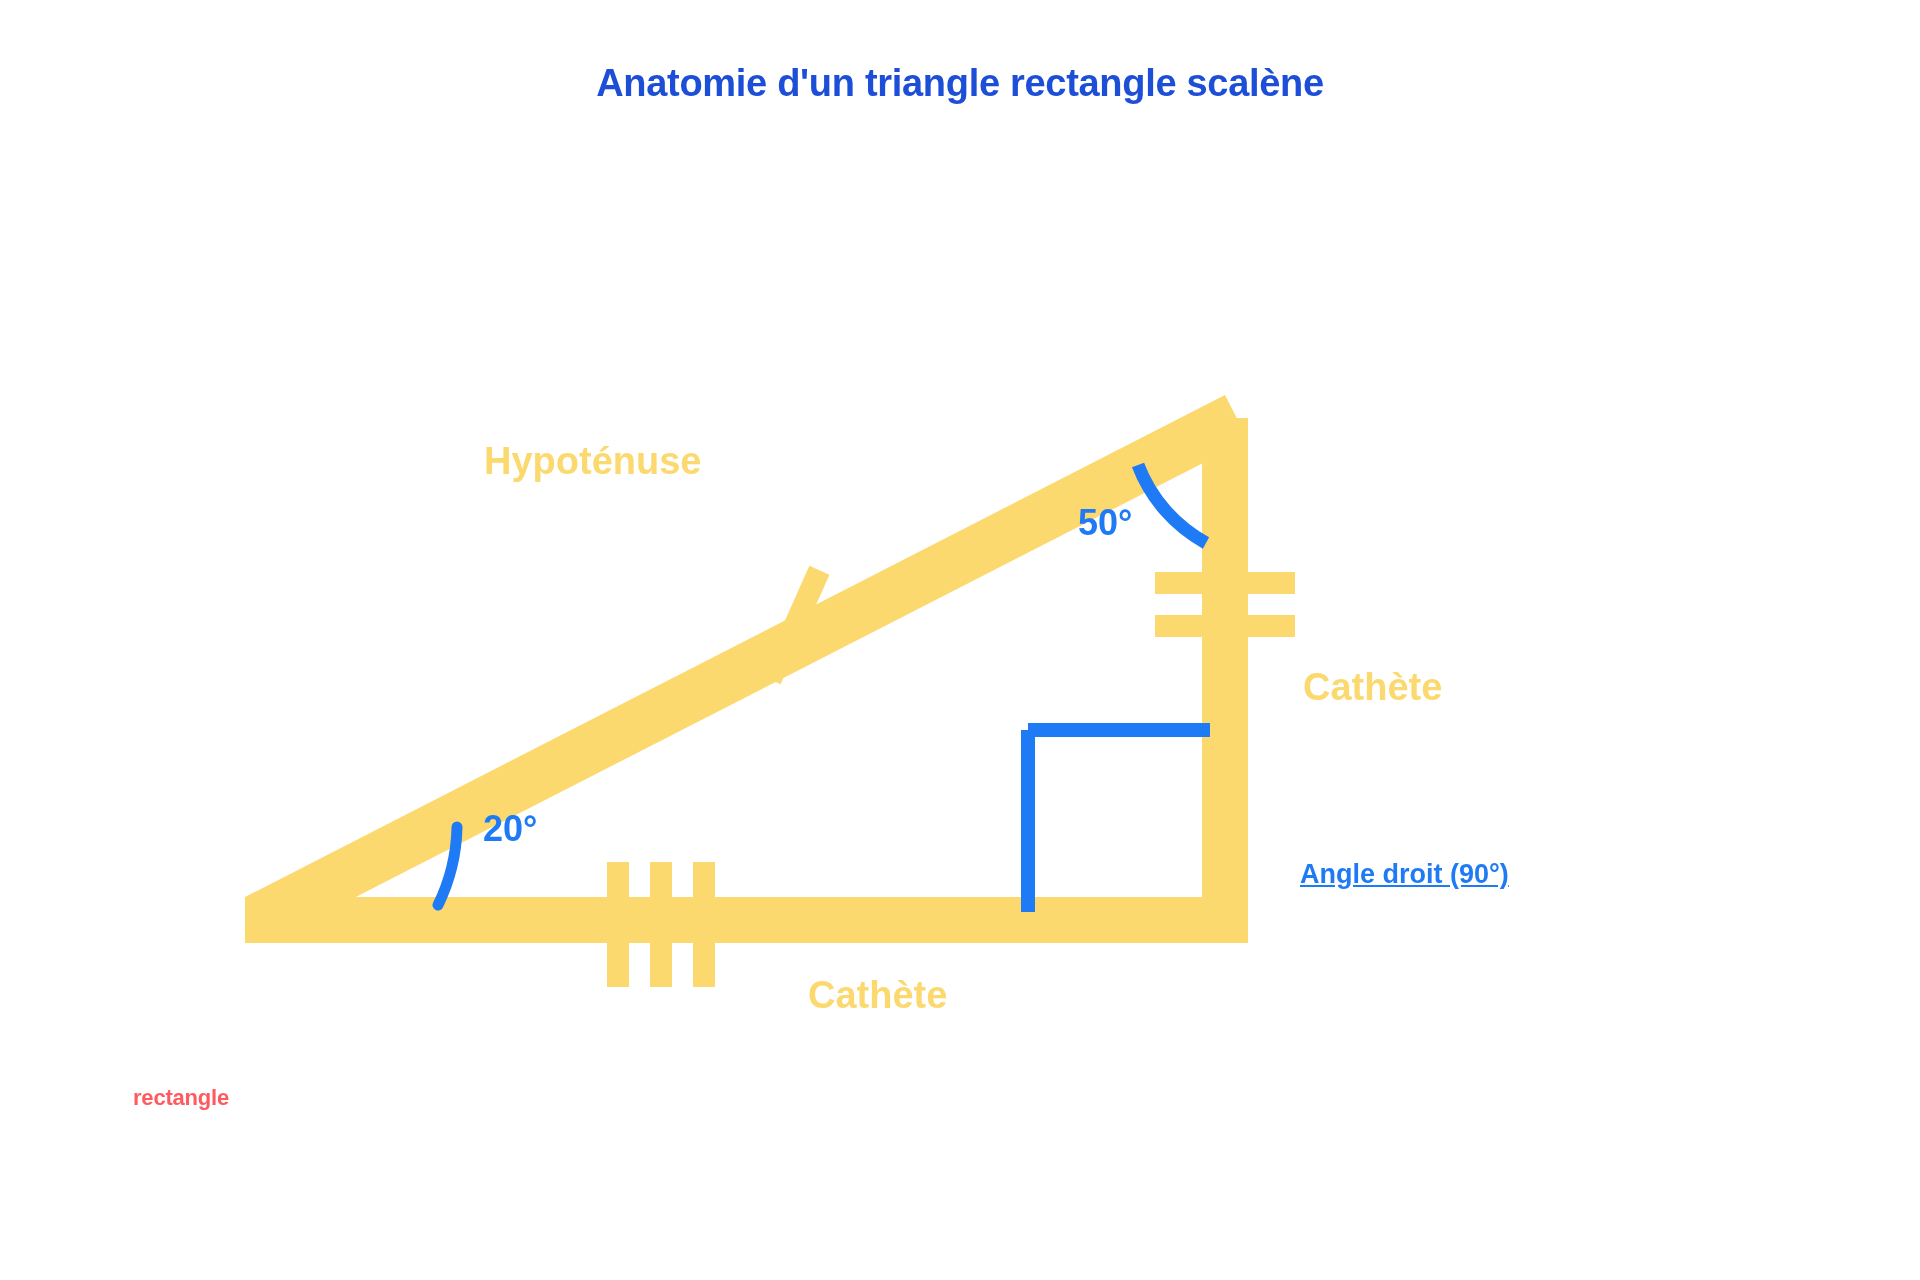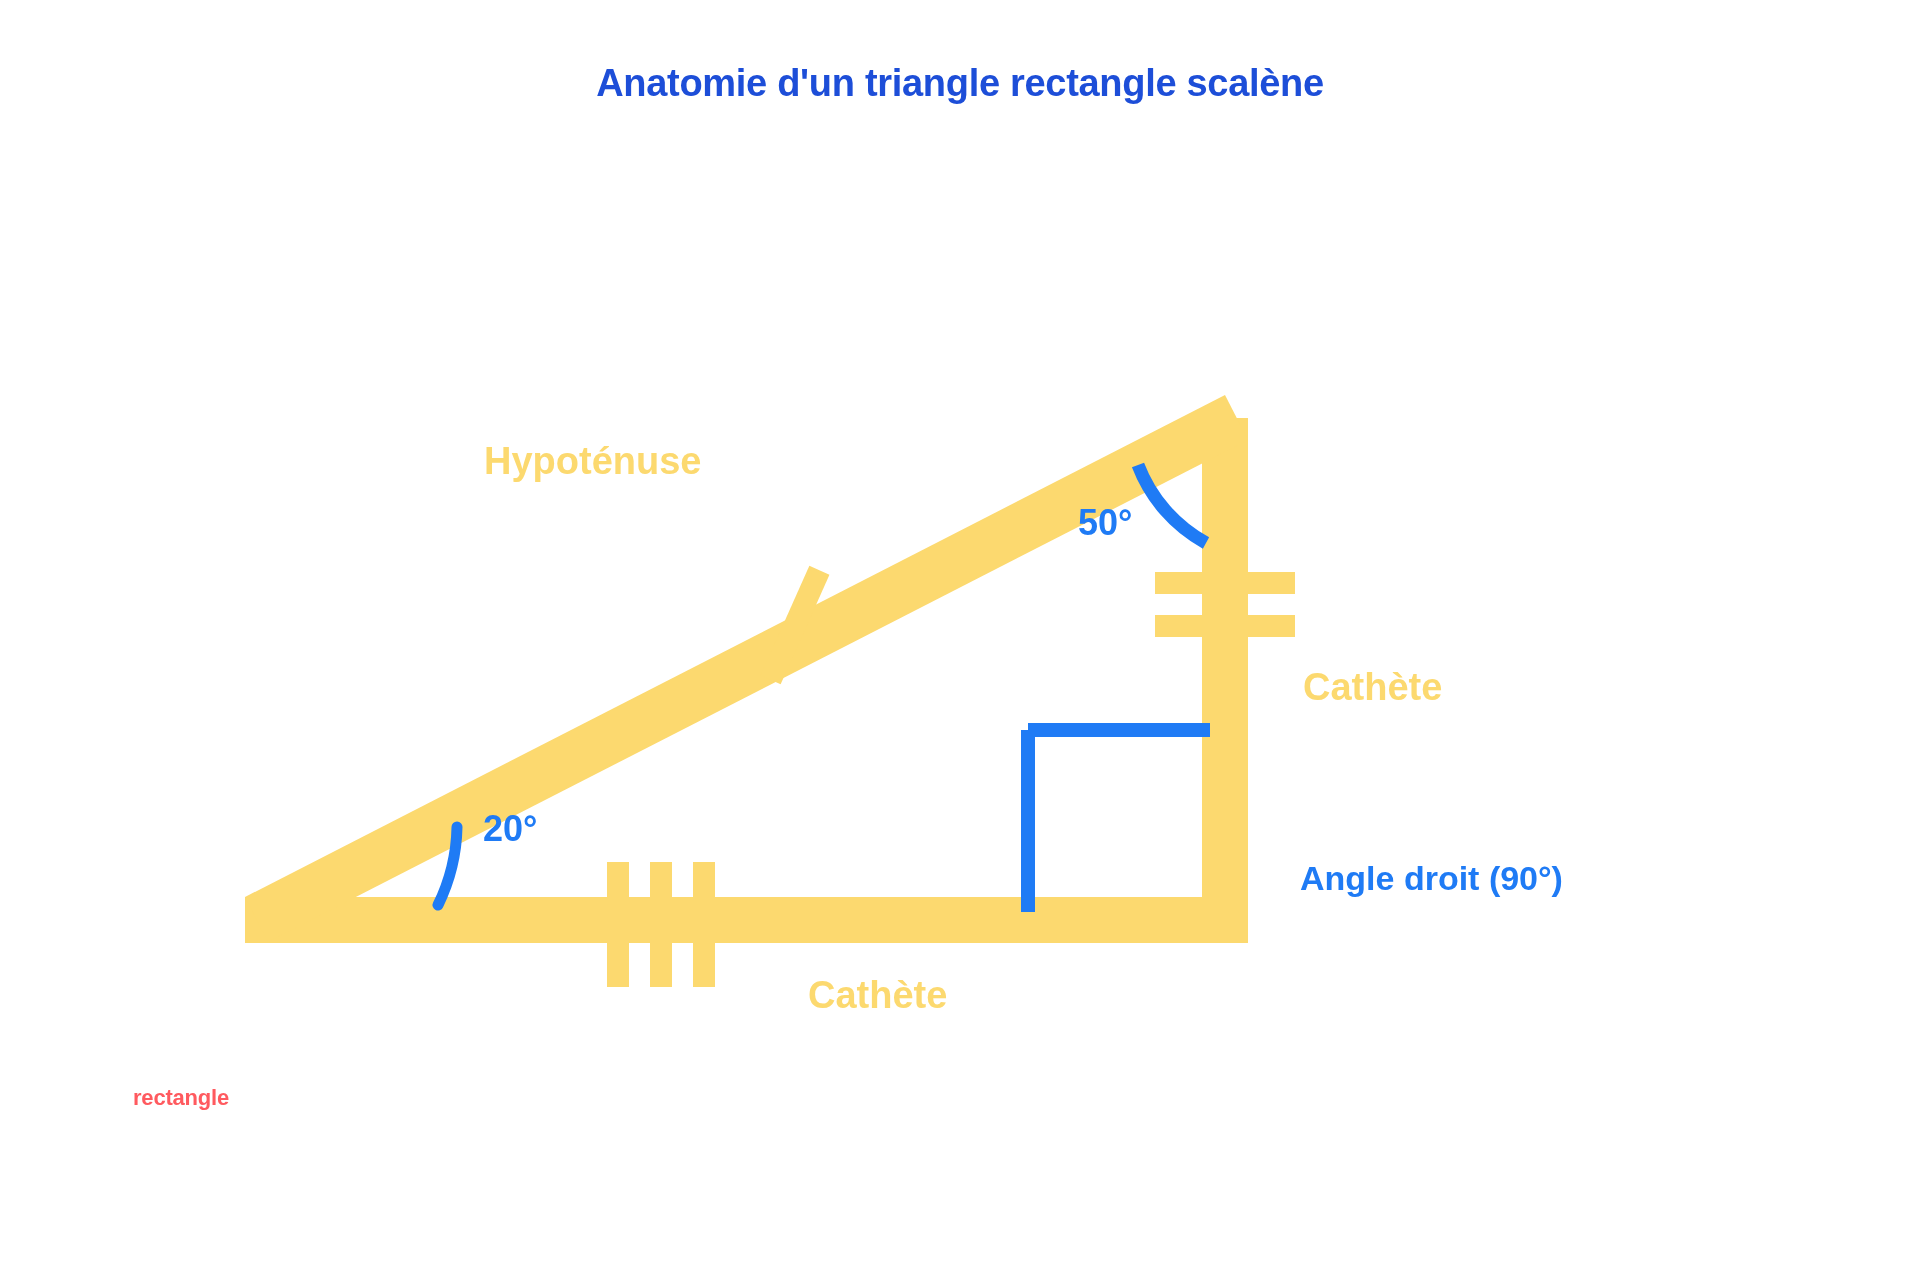--- a/index.html
+++ b/index.html
@@ -47,21 +47,21 @@
     white-space: nowrap;
     line-height: 1;
   }
   .lbl-yellow { color: #FCD96F; }
   .lbl-blue   { color: #1F7BF5; }
   .lbl-hyp    { left: 484px; top: 414px; font-size: 38px; margin-top: 28px; }
   .lbl-cat-v  { left: 1303px; top: 668px; font-size: 38px; }
   .lbl-cat-h  { left: 808px; top: 976px; font-size: 38px; }
   .lbl-a30    { left: 483px; top: 811px; font-size: 36px; }
   .lbl-a50    { left: 1078px; top: 505px; font-size: 36px; }
-  .lbl-right  { left: 1300px; top: 861px; font-size: 34px; }
+  .lbl-right  { left: 1300px; top: 861px; font-size: 27px; text-decoration: underline; }
   .brand {
     position: absolute;
     left: 133px;
     top: 1085px;
     font-size: 22px;
     font-weight: bold;
     color: #FF5A5F;
     letter-spacing: -0.2px;
   }
 </style>

